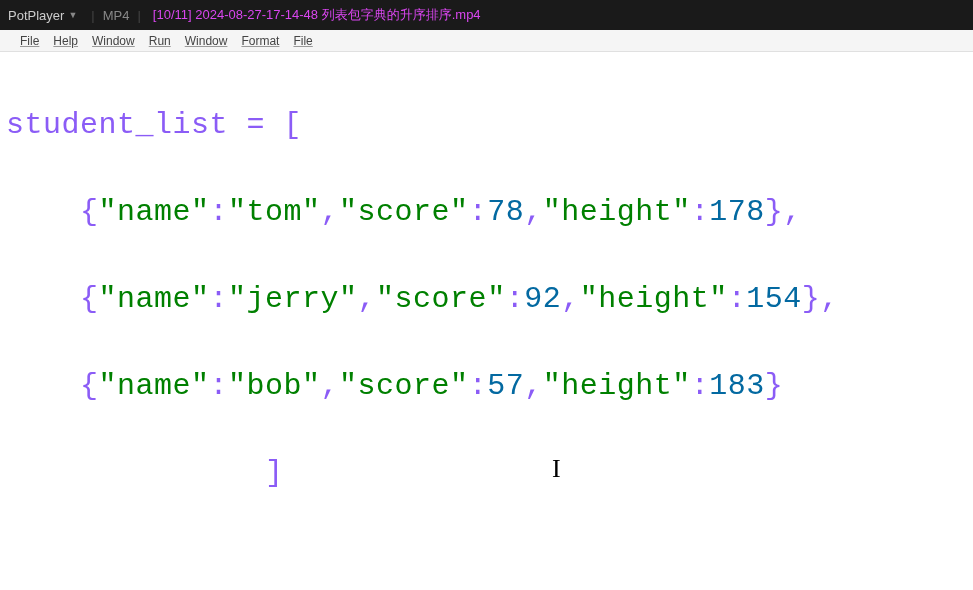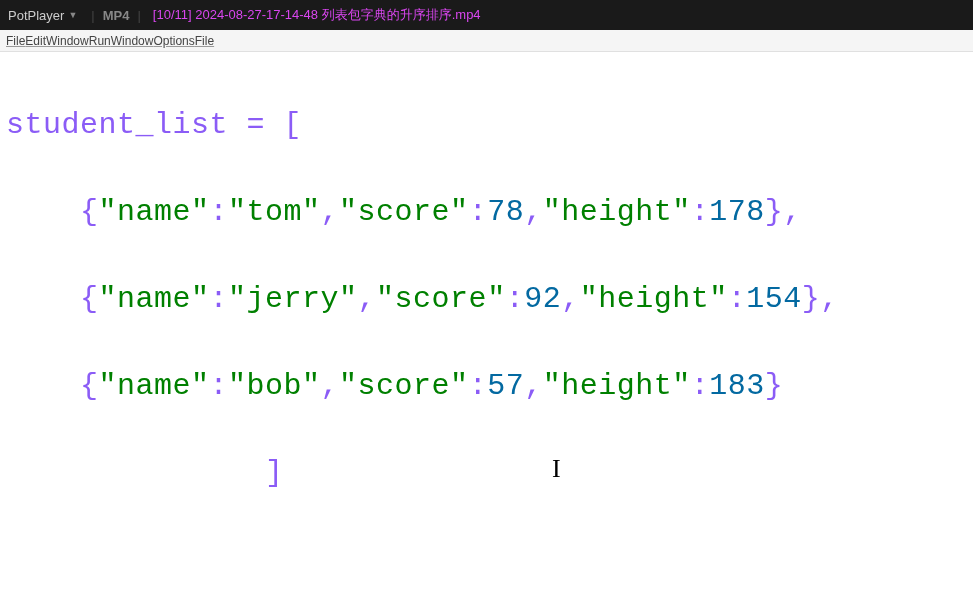--- a/index.html
+++ b/index.html
@@ -30,37 +30,36 @@
     .titlebar .chev {
       font-size: 9px;
       color: #888;
     }
     .titlebar .sep {
       color: #444;
       padding: 0 8px;
     }
     .titlebar .fmt {
       color: #888;
-      font-weight: bold;
     }
     .titlebar .title-text {
       color: #d946ef;
       padding-left: 4px;
     }
     .menubar {
       background: #f5f5f5;
       border-bottom: 1px solid #e0e0e0;
       height: 22px;
       display: flex;
       align-items: center;
-      padding: 0 6px;
+      padding: 0 20px;
       font-family: "Segoe UI", Arial, sans-serif;
       font-size: 12px;
       color: #333;
-      gap: 0;
+      gap: 14px;
     }
     .menubar span {
       text-decoration: underline;
       text-decoration-color: #999;
       color: #444;
     }
     .editor {
       background: #fff;
       padding: 8px 6px;
       font-size: 30px;
@@ -89,25 +88,25 @@
     <span class="chev">▼</span>
   </span>
   <span class="sep">|</span>
   <span class="fmt">MP4</span>
   <span class="sep">|</span>
   <span class="title-text">[10/11] 2024-08-27-17-14-48 列表包字典的升序排序.mp4</span>
 </div>
 
 <div class="menubar">
   <span>File</span>
-  <span>Edit</span>
+  <span>Help</span>
   <span>Window</span>
   <span>Run</span>
   <span>Window</span>
-  <span>Options</span>
+  <span>Format</span>
   <span>File</span>
 </div>
 
 <div class="editor">
 <div><span class="tok-plain">student_list = [</span></div>
 <div><span class="tok-plain">    {</span><span class="tok-str">"name"</span><span class="tok-plain">:</span><span class="tok-str">"tom"</span><span class="tok-plain">,</span><span class="tok-str">"score"</span><span class="tok-plain">:</span><span class="tok-num">78</span><span class="tok-plain">,</span><span class="tok-str">"height"</span><span class="tok-plain">:</span><span class="tok-num">178</span><span class="tok-plain">},</span></div>
 <div><span class="tok-plain">    {</span><span class="tok-str">"name"</span><span class="tok-plain">:</span><span class="tok-str">"jerry"</span><span class="tok-plain">,</span><span class="tok-str">"score"</span><span class="tok-plain">:</span><span class="tok-num">92</span><span class="tok-plain">,</span><span class="tok-str">"height"</span><span class="tok-plain">:</span><span class="tok-num">154</span><span class="tok-plain">},</span></div>
 <div><span class="tok-plain">    {</span><span class="tok-str">"name"</span><span class="tok-plain">:</span><span class="tok-str">"bob"</span><span class="tok-plain">,</span><span class="tok-str">"score"</span><span class="tok-plain">:</span><span class="tok-num">57</span><span class="tok-plain">,</span><span class="tok-str">"height"</span><span class="tok-plain">:</span><span class="tok-num">183</span><span class="tok-plain">}</span></div>
 <div><span class="tok-plain">              ]</span></div>
 <div>&nbsp;</div>

